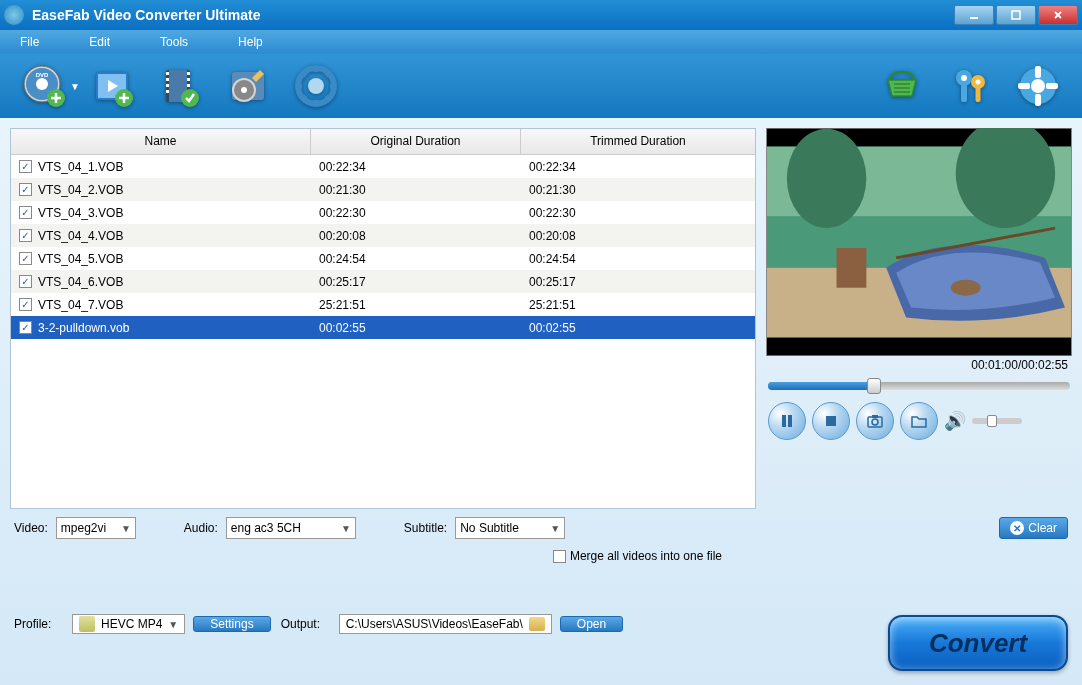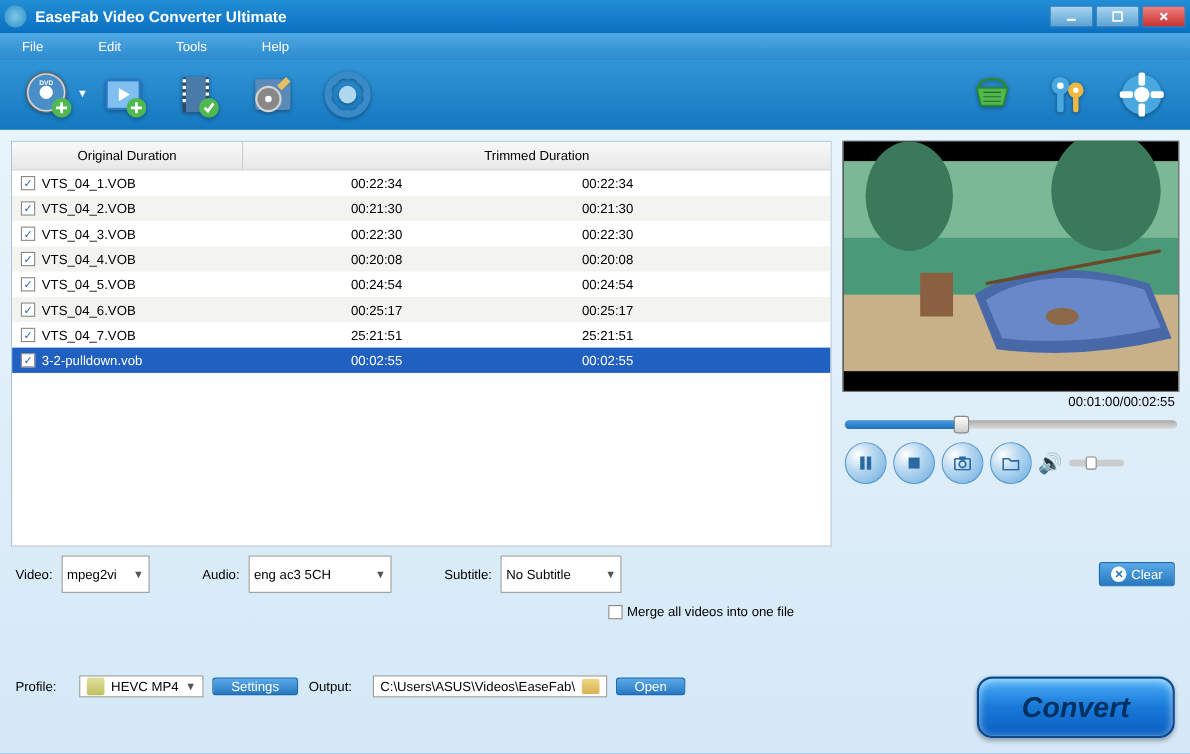--- a/index.html
+++ b/index.html
@@ -49,21 +49,21 @@
 .slider-fill { position: absolute; left: 0; top: 0; height: 100%; background: linear-gradient(to bottom, #4a9ee0, #1e6fb8); border-radius: 4px; width: 35%; }
 .slider-thumb { position: absolute; left: 35%; top: -4px; width: 14px; height: 16px; background: linear-gradient(to bottom, #fff, #ccc); border: 1px solid #888; border-radius: 3px; transform: translateX(-50%); }
 
 .preview-controls { display: flex; align-items: center; gap: 6px; padding: 4px 2px; }
 .play-btn { width: 38px; height: 38px; border-radius: 50%; background: radial-gradient(circle at 30% 30%, #fff, #b8d8f0 40%, #6aace0); border: 1px solid #5a9acd; display: flex; align-items: center; justify-content: center; cursor: pointer; color: #2a6aa0; font-size: 14px; }
 .vol-icon { color: #888; font-size: 18px; }
 .vol-slider { width: 50px; height: 6px; background: #ccc; border-radius: 3px; position: relative; }
 .vol-thumb { position: absolute; left: 30%; top: -3px; width: 10px; height: 12px; background: #fff; border: 1px solid #888; border-radius: 2px; }
 
 .bottom-controls { display: flex; align-items: center; gap: 8px; font-size: 12px; padding: 0 4px; }
-.select-box { height: 34px; border: 1px solid #999; background: white; padding: 2px 4px; font-size: 12px; display: flex; align-items: center; justify-content: space-between; gap: 4px; }
+.select-box { height: 22px; border: 1px solid #999; background: white; padding: 2px 4px; font-size: 12px; display: flex; align-items: center; justify-content: space-between; gap: 4px; }
 .sel-arrow { font-size: 10px; color: #555; }
 .clear-btn { height: 22px; padding: 0 10px; background: linear-gradient(to bottom, #5aaae8, #2878c0); color: white; border: 1px solid #1a6ab0; border-radius: 3px; font-size: 12px; display: flex; align-items: center; gap: 4px; cursor: pointer; }
 .clear-x { width: 14px; height: 14px; border-radius: 50%; background: white; color: #2878c0; display: flex; align-items: center; justify-content: center; font-size: 10px; font-weight: bold; }
 
 .merge-row { display: flex; justify-content: flex-end; padding: 2px 350px 2px 0; font-size: 12px; align-items: center; gap: 4px; }
 .merge-check { width: 13px; height: 13px; border: 1px solid #888; background: white; }
 
 .output-section { display: flex; gap: 10px; padding: 4px; }
 .output-left { flex: 1; display: flex; flex-direction: row; gap: 10px; }
 .out-row { display: flex; align-items: center; gap: 8px; font-size: 12px; }
@@ -201,20 +201,21 @@
         <rect x="2" y="19" width="12" height="6" fill="#fff" rx="2"></rect>
         <rect x="30" y="19" width="12" height="6" fill="#fff" rx="2"></rect>
       </svg>
   </div>
 </div>
 
 <div class="content-area">
   <div class="main-row">
     <div class="file-panel">
       <div class="file-header">
+        <div class="file-header-cell fh-name">Name</div>
         <div class="file-header-cell fh-orig">Original Duration</div>
         <div class="file-header-cell fh-trim">Trimmed Duration</div>
       </div>
       <div class="file-list" id="file-list">
           <div class="file-row odd">
             <div class="file-cell fc-name">
               <span class="checkbox">✓</span>
               <span>VTS_04_1.VOB</span>
             </div>
             <div class="file-cell fc-orig">00:22:34</div>

